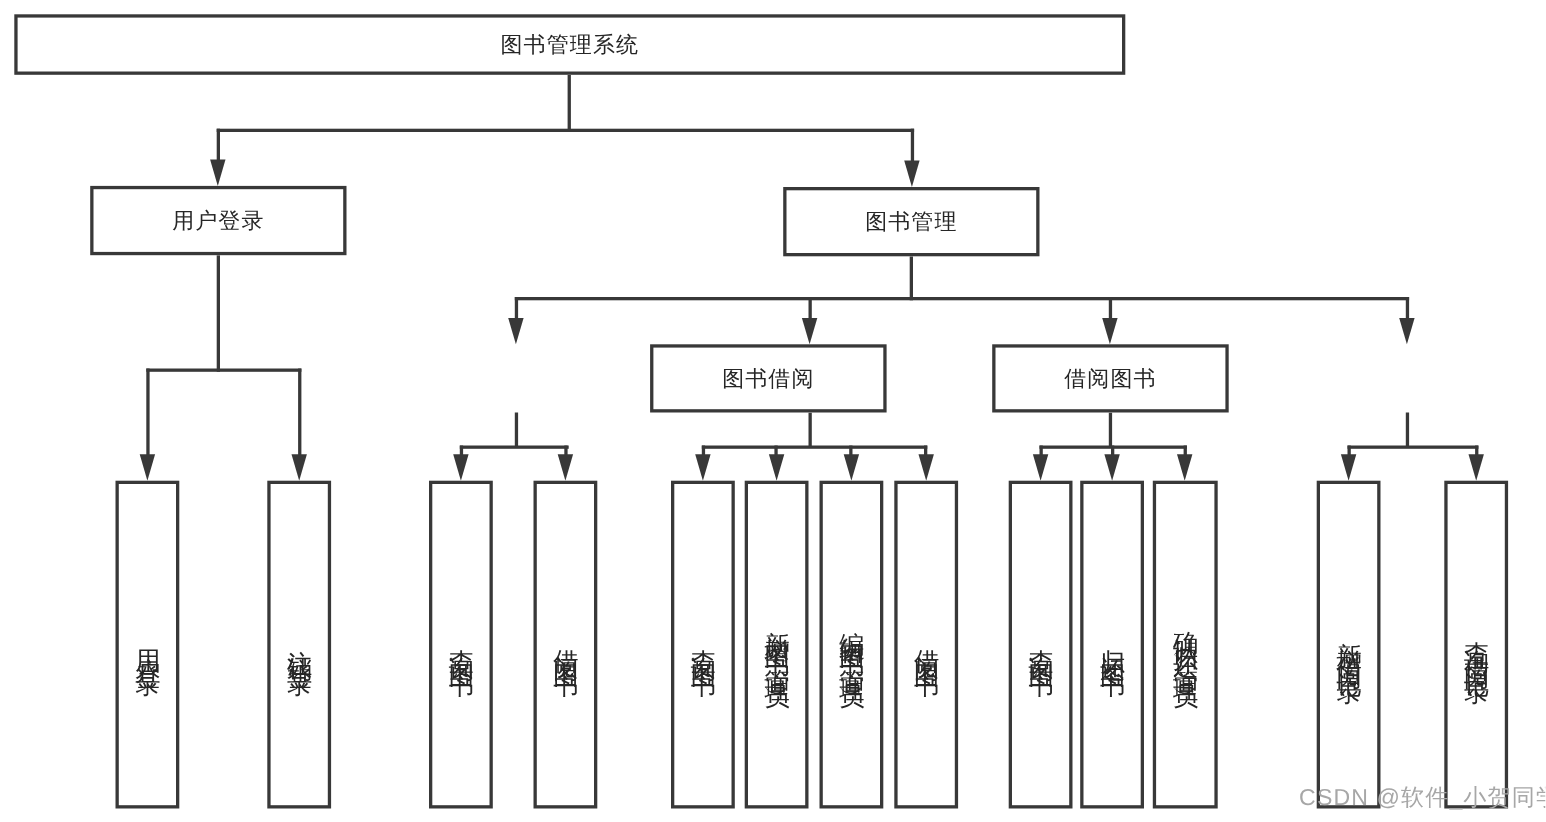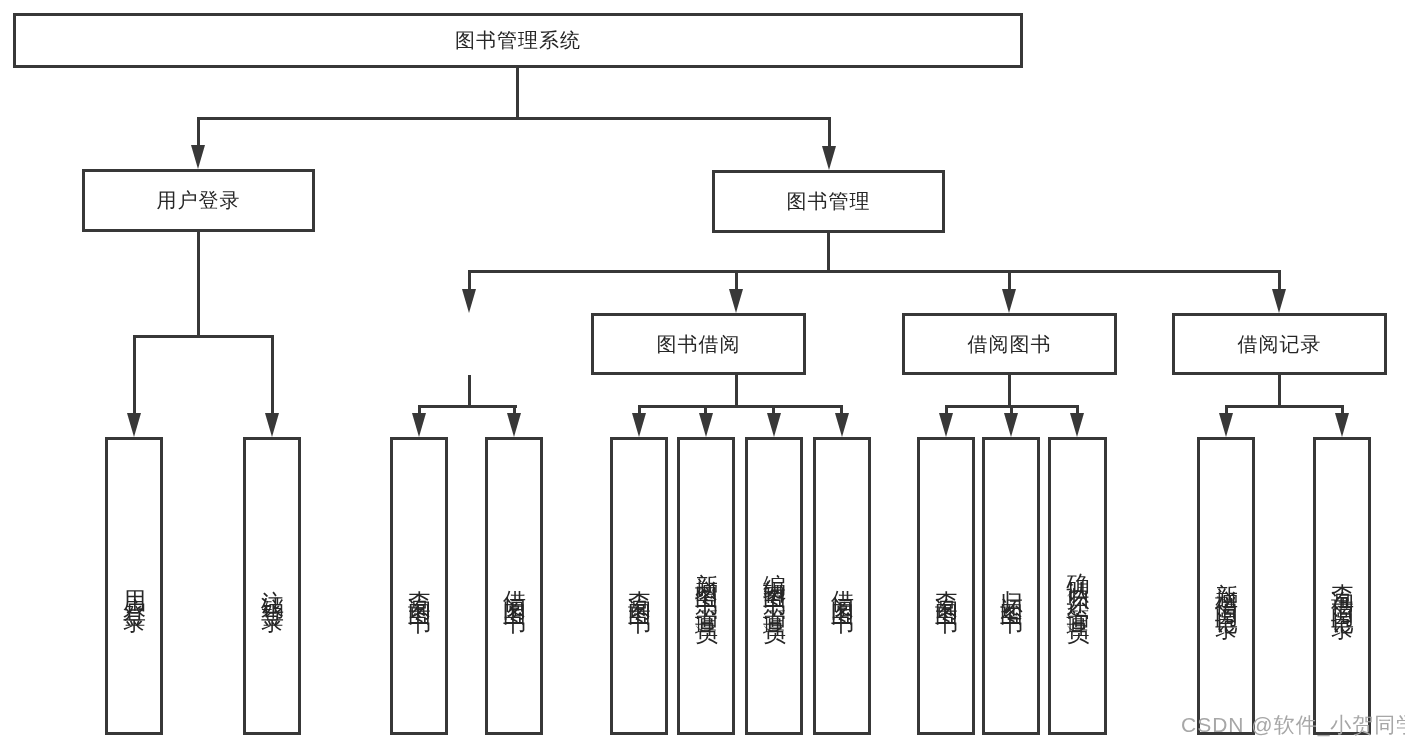--- a/index.html
+++ b/index.html
@@ -48,23 +48,20 @@
   </div>
   <div class="box" style="left:712px;top:170px;width:233px;height:63px">
     <span class="htext">图书管理</span>
   </div>
 
   <div class="box" style="left:591px;top:313px;width:215px;height:62px">
     <span class="htext">图书借阅</span>
   </div>
   <div class="box" style="left:902px;top:313px;width:215px;height:62px">
     <span class="htext">借阅图书</span>
-  </div>
-  <div class="box" style="left:1172px;top:313px;width:215px;height:62px">
-    <span class="htext">借阅记录</span>
   </div>
 
   <div class="box" style="left:105px;top:437px;width:58px;height:298px">
     <span class="vtext">用户登录</span>
   </div>
   <div class="box" style="left:243px;top:437px;width:58px;height:298px">
     <span class="vtext">注销登录</span>
   </div>
 
   <div class="box" style="left:390px;top:437px;width:58px;height:298px">

